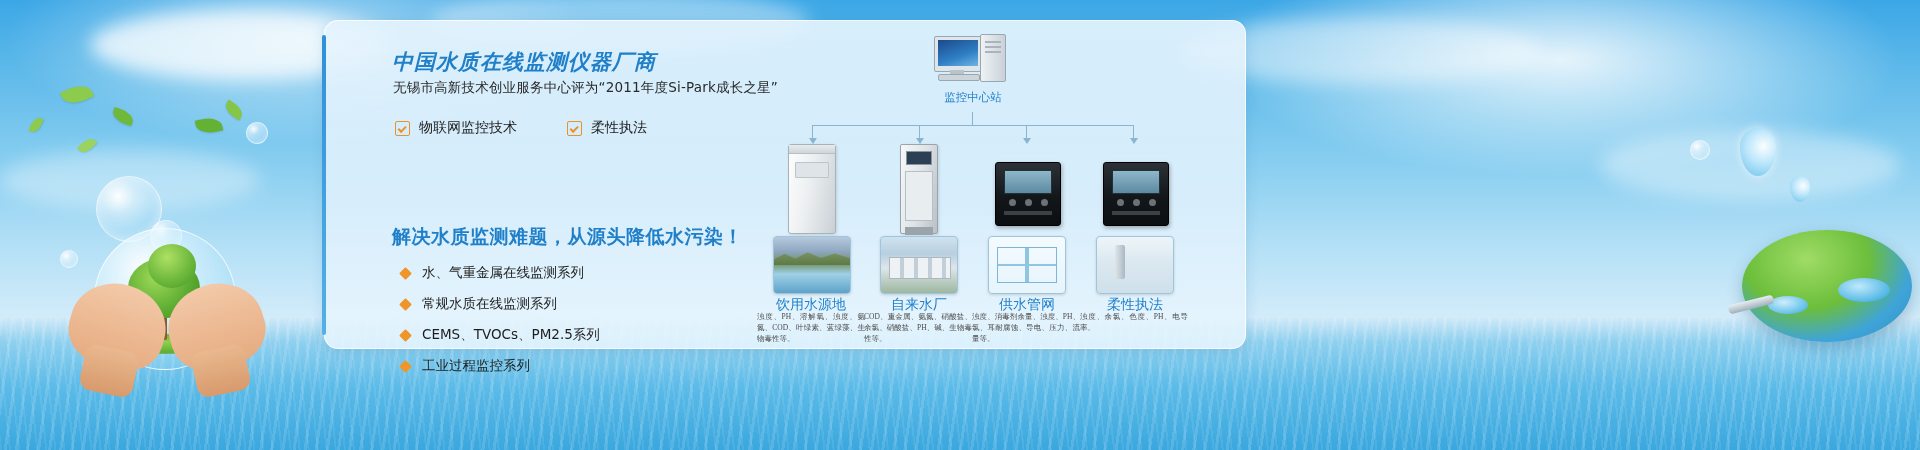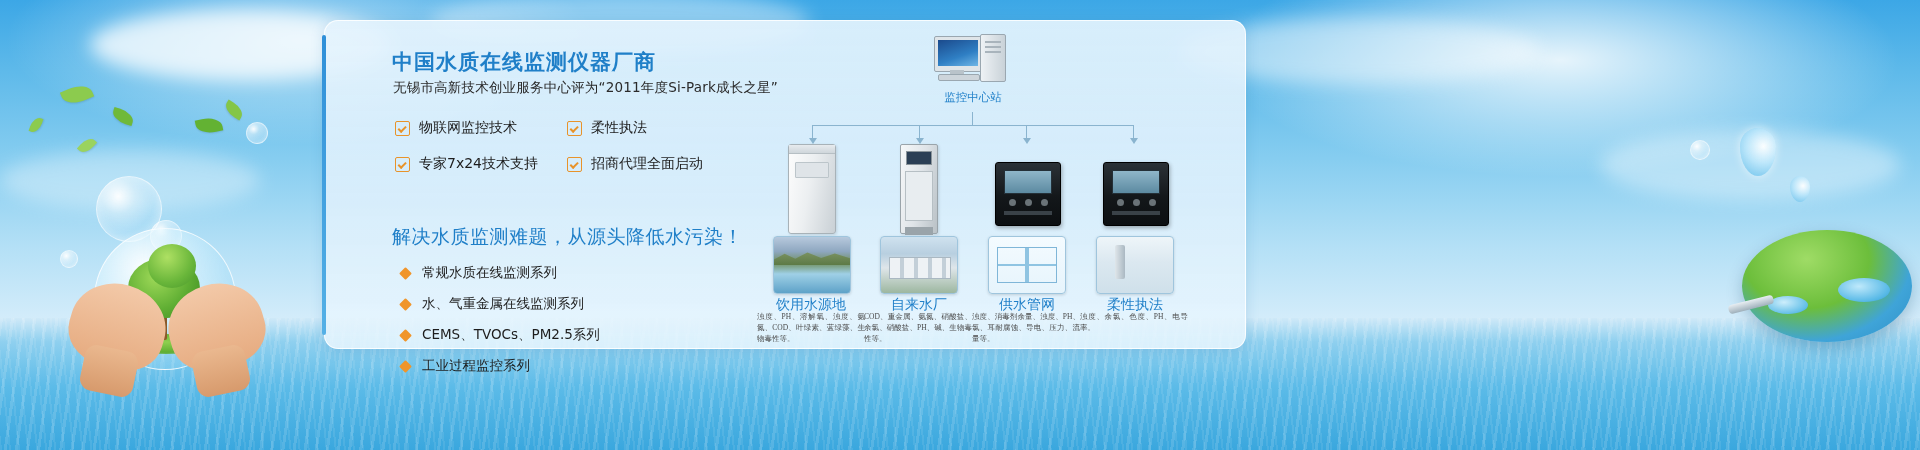--- a/index.html
+++ b/index.html
@@ -95,39 +95,39 @@
     border-radius:14px;
     background:linear-gradient(180deg, rgba(228,243,253,.92) 0%, rgba(223,240,252,.88) 55%, rgba(232,246,254,.86) 100%);
     border:1px solid rgba(255,255,255,.85);
     box-shadow:0 2px 14px rgba(40,110,170,.18);
   }
   .card:before{
     content:"";position:absolute;left:-3px;top:14px;width:4px;height:300px;border-radius:3px;
     background:linear-gradient(180deg,#2f8fd8,#54b0e6);
   }
 
-  .h1{position:absolute;left:67px;top:27px;font-size:21px;font-weight:bold;color:#1f7fc8;letter-spacing:1px;}
+  .h1{position:absolute;left:67px;top:27px;font-size:21px;font-weight:bold;color:#1f7fc8;letter-spacing:1px;font-style:italic;}
   .sub{position:absolute;left:68px;top:58px;font-size:13.5px;color:#2a2a2a;letter-spacing:.2px;}
 
   .checks{position:absolute;left:70px;top:98px;width:480px;}
   .chk-row{display:flex;margin-bottom:18px;}
   .chk{display:flex;align-items:center;}
   .chk.col1{width:172px;}
   .chkbox{
     width:13px;height:13px;border:1.6px solid #e8932a;border-radius:2px;
     position:relative;margin-right:9px;flex:0 0 auto;background:transparent;
   }
   .chkbox:after{
     content:"";position:absolute;left:2px;top:4px;width:6px;height:2.5px;
     border-left:2px solid #e8932a;border-bottom:2px solid #e8932a;
     transform:rotate(-45deg);
   }
   .chk-label{font-size:14px;color:#1d1d1d;white-space:nowrap;}
 
-  .h2{position:absolute;left:67px;top:203px;font-size:19px;font-weight:normal;color:#1f7fc8;letter-spacing:.5px;}
+  .h2{position:absolute;left:67px;top:203px;font-size:19px;font-weight:bold;color:#1f7fc8;letter-spacing:.5px;}
   .bullets{position:absolute;left:76px;top:243px;}
   .bl{display:flex;align-items:center;margin-bottom:13px;}
   .dia{width:9px;height:9px;background:#f0952a;transform:rotate(45deg);margin-right:12px;flex:0 0 auto;border-radius:1px;}
   .bl-label{font-size:13.5px;color:#1d1d1d;white-space:nowrap;}
 
   
   .diagram{position:absolute;left:760px;top:26px;width:420px;height:320px;font-family:Liberation Serif, serif;}
 
   .pc{position:absolute;left:174px;top:10px;width:72px;height:50px;}
   .pc-monitor{position:absolute;left:0;top:0;width:46px;height:34px;background:#dfe5e9;border:1px solid #9aa7b0;border-radius:2px;}
@@ -237,42 +237,32 @@
       <div class="chk-row">
         <div class="chk col1">
           <span class="chkbox"></span>
           <span class="chk-label">物联网监控技术</span>
         </div>
         <div class="chk">
           <span class="chkbox"></span>
           <span class="chk-label">柔性执法</span>
         </div>
       </div>
-      <div class="chk-row">
-        <div class="chk col1">
-          <span class="chkbox"></span>
-          <span class="chk-label">专家7x24技术支持</span>
-        </div>
-        <div class="chk">
-          <span class="chkbox"></span>
-          <span class="chk-label">招商代理全面启动</span>
-        </div>
-      </div>
     </div>
 
     <div class="h2">解决水质监测难题，从源头降低水污染！</div>
 
     <div class="bullets">
       <div class="bl">
         <span class="dia"></span>
-        <span class="bl-label">常规水质在线监测系列</span>
+        <span class="bl-label">水、气重金属在线监测系列</span>
       </div>
       <div class="bl">
         <span class="dia"></span>
-        <span class="bl-label">水、气重金属在线监测系列</span>
+        <span class="bl-label">常规水质在线监测系列</span>
       </div>
       <div class="bl">
         <span class="dia"></span>
         <span class="bl-label">CEMS、TVOCs、PM2.5系列</span>
       </div>
       <div class="bl">
         <span class="dia"></span>
         <span class="bl-label">工业过程监控系列</span>
       </div>
     </div>

